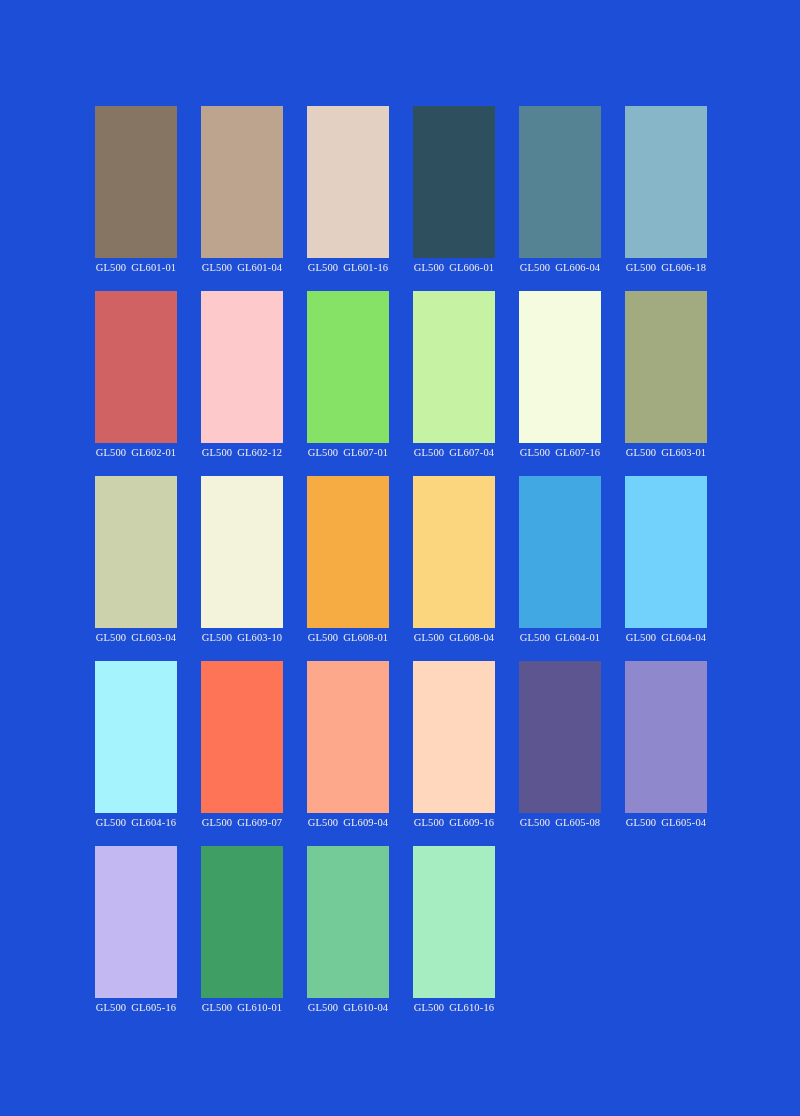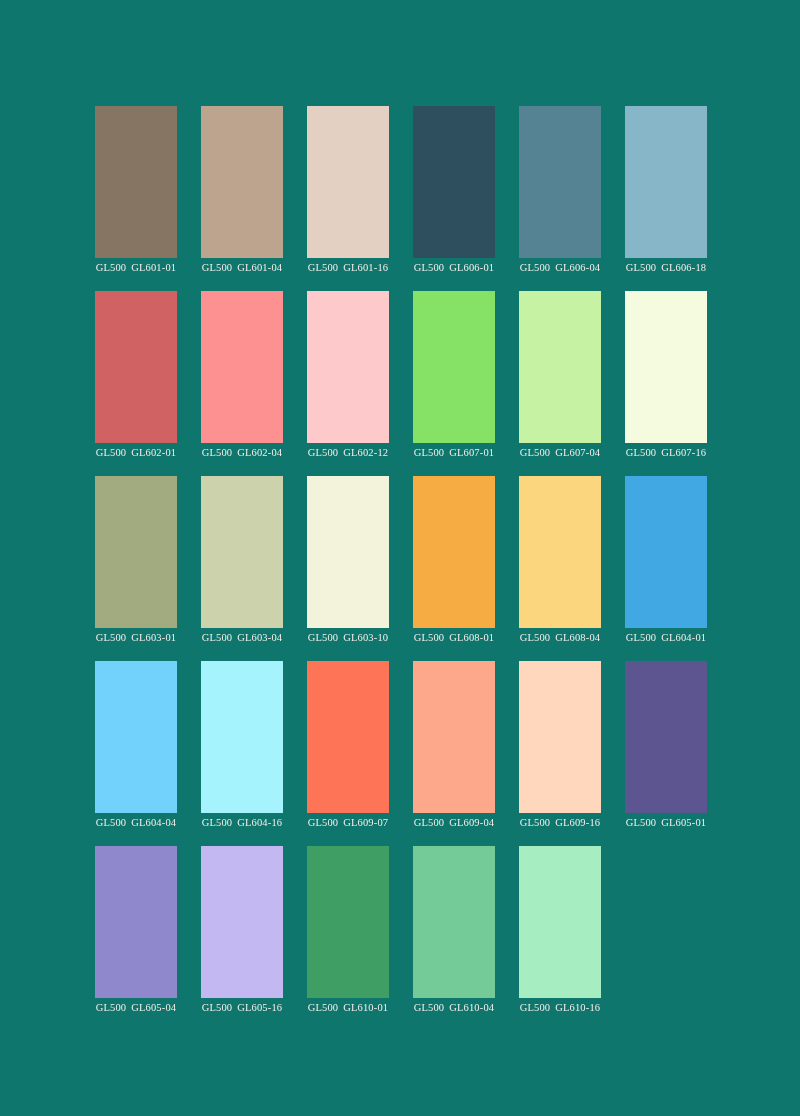--- a/index.html
+++ b/index.html
@@ -10,21 +10,21 @@
     width: 800px;
     height: 1116px;
     background: #0d0b0b;
     font-family: "Liberation Serif", "DejaVu Serif", serif;
     overflow: hidden;
   }
   #palette-sheet {
     position: relative;
     width: 800px;
     height: 1116px;
-    background: #0f766e;
+    background: #1d4ed8;
   }
   #swatch-grid {
     position: absolute;
     left: 95px;
     top: 106px;
     width: 612px;
     display: grid;
     grid-template-columns: repeat(6, 82px);
     grid-template-rows: repeat(5, 185px);
     column-gap: 24px;
@@ -87,24 +87,20 @@
       </div>
       <div class="swatch-cell">
         <div class="swatch-chip" style="background: rgb(135, 182, 200);"></div>
         <div class="swatch-label"><span class="label-prefix">GL500</span><span class="label-code">GL606-18</span></div>
       </div>
       <div class="swatch-cell">
         <div class="swatch-chip" style="background: rgb(208, 98, 99);"></div>
         <div class="swatch-label"><span class="label-prefix">GL500</span><span class="label-code">GL602-01</span></div>
       </div>
       <div class="swatch-cell">
-        <div class="swatch-chip" style="background: rgb(253, 145, 146);"></div>
-        <div class="swatch-label"><span class="label-prefix">GL500</span><span class="label-code">GL602-04</span></div>
-      </div>
-      <div class="swatch-cell">
         <div class="swatch-chip" style="background: rgb(253, 201, 203);"></div>
         <div class="swatch-label"><span class="label-prefix">GL500</span><span class="label-code">GL602-12</span></div>
       </div>
       <div class="swatch-cell">
         <div class="swatch-chip" style="background: rgb(134, 225, 103);"></div>
         <div class="swatch-label"><span class="label-prefix">GL500</span><span class="label-code">GL607-01</span></div>
       </div>
       <div class="swatch-cell">
         <div class="swatch-chip" style="background: rgb(198, 242, 164);"></div>
         <div class="swatch-label"><span class="label-prefix">GL500</span><span class="label-code">GL607-04</span></div>
@@ -152,21 +148,21 @@
       <div class="swatch-cell">
         <div class="swatch-chip" style="background: rgb(253, 168, 138);"></div>
         <div class="swatch-label"><span class="label-prefix">GL500</span><span class="label-code">GL609-04</span></div>
       </div>
       <div class="swatch-cell">
         <div class="swatch-chip" style="background: rgb(254, 215, 189);"></div>
         <div class="swatch-label"><span class="label-prefix">GL500</span><span class="label-code">GL609-16</span></div>
       </div>
       <div class="swatch-cell">
         <div class="swatch-chip" style="background: rgb(92, 85, 144);"></div>
-        <div class="swatch-label"><span class="label-prefix">GL500</span><span class="label-code">GL605-01</span></div>
+        <div class="swatch-label"><span class="label-prefix">GL500</span><span class="label-code">GL605-08</span></div>
       </div>
       <div class="swatch-cell">
         <div class="swatch-chip" style="background: rgb(143, 136, 204);"></div>
         <div class="swatch-label"><span class="label-prefix">GL500</span><span class="label-code">GL605-04</span></div>
       </div>
       <div class="swatch-cell">
         <div class="swatch-chip" style="background: rgb(195, 184, 242);"></div>
         <div class="swatch-label"><span class="label-prefix">GL500</span><span class="label-code">GL605-16</span></div>
       </div>
       <div class="swatch-cell">

